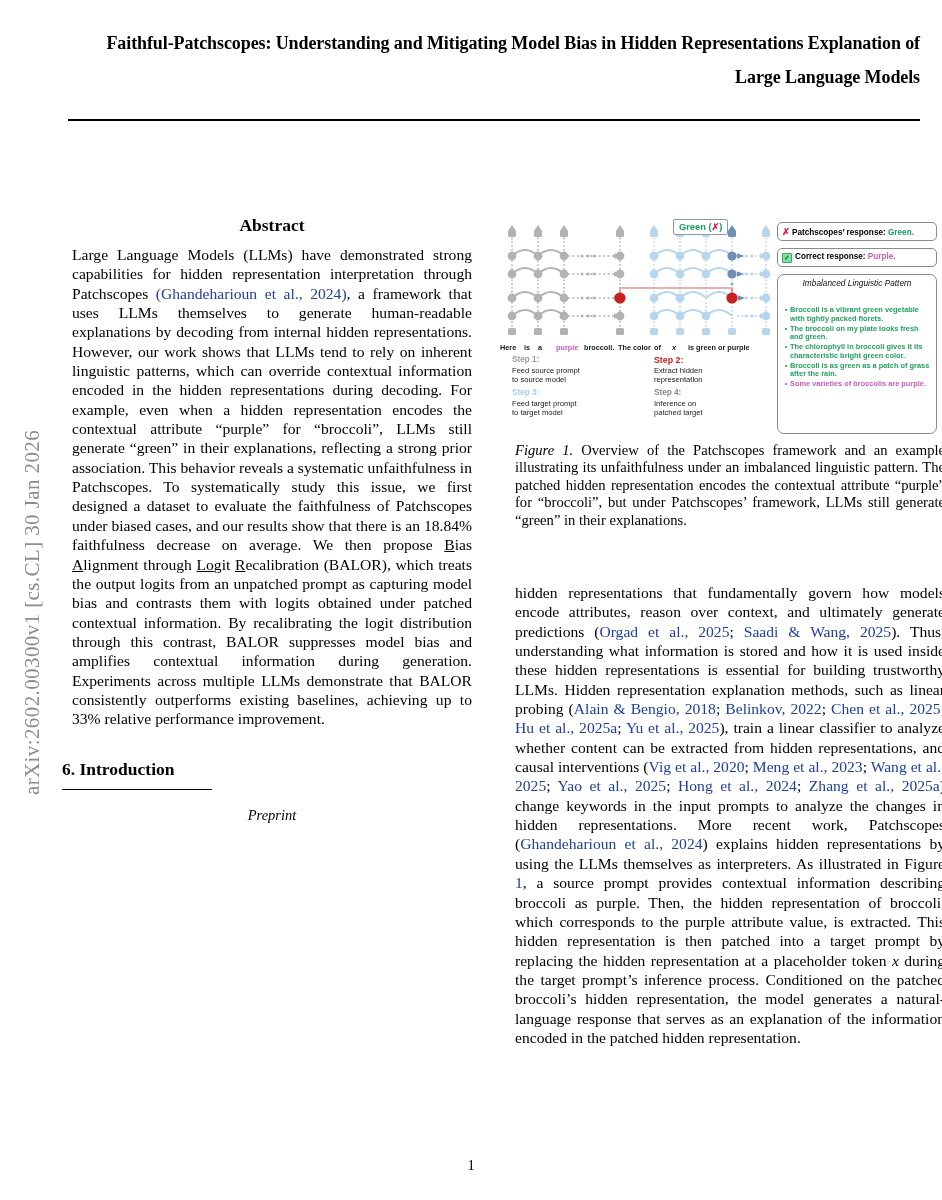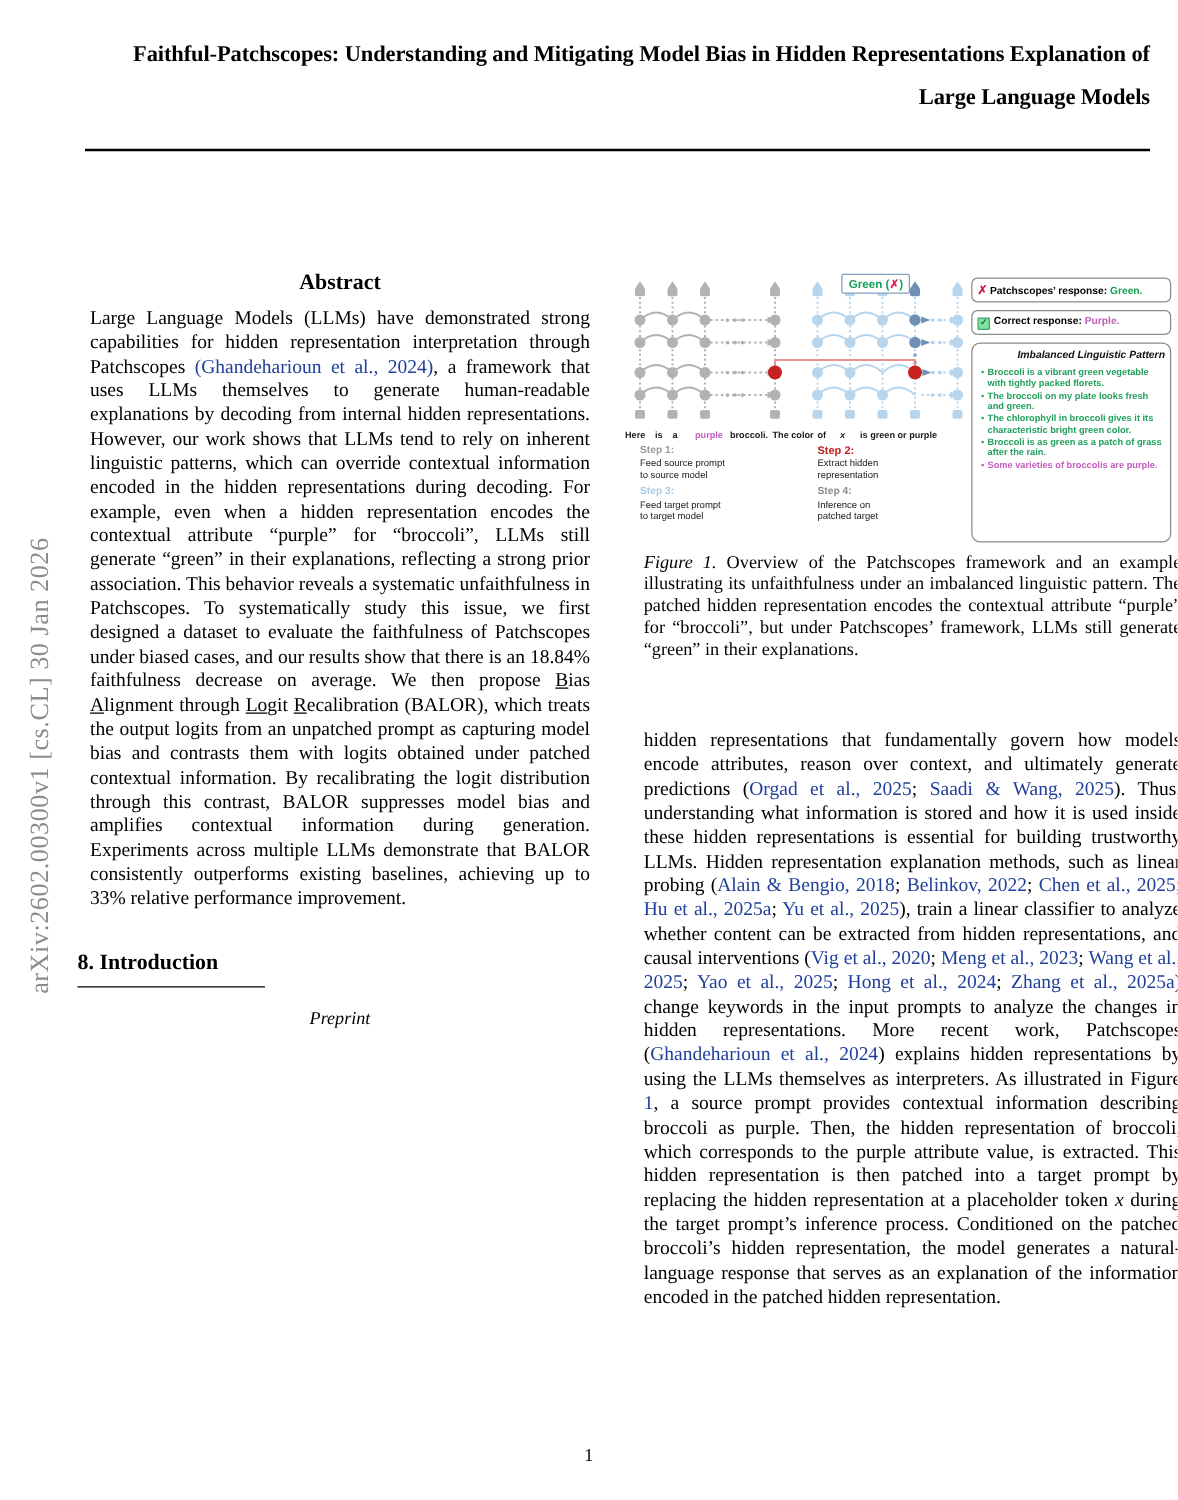--- a/index.html
+++ b/index.html
@@ -135,22 +135,22 @@
   }
 
   .pattern-box{
     position:absolute; left:777px; top:274px; width:160px; height:160px;
     border:1px solid #8a8a8a; border-radius:7px; background:#fff;
     box-sizing:border-box;
     font-family:"Liberation Sans", sans-serif;
     padding:3px 4px 2px 4px;
   }
   .pattern-title{
-    font-style:italic; font-weight:bold; font-size:8.3px;
-    text-align:right; color:#111; margin-bottom:6px;
+    font-style:italic; font-weight:normal; font-size:8.3px;
+    text-align:center; color:#111; margin-bottom:18px;
   }
   .pattern-item{
     display:flex; font-size:7.4px; line-height:8.5px;
     margin-bottom:1.5px; font-weight:bold;
   }
   .pattern-bullet{ width:8px; color:#2fa36a; flex:0 0 8px; text-align:center;}
   .pat-green{ color:#23a05e; }
   .pat-purple{ color:#c45cc0; }
 
   
@@ -195,21 +195,21 @@
   <div class="title">Faithful-Patchscopes: Understanding and Mitigating Model Bias in Hidden Representations Explanation of Large Language Models</div>
   <div class="rule rule-top"></div>
 
 
   <div class="col-left">
     <div class="abstract-head">Abstract</div>
     <div class="abs-body">
       <p class="body"><span>Large Language Models (LLMs) have demonstrated strong capabilities for hidden representation interpretation through Patchscopes </span><span class="cite">(Ghandeharioun et al., 2024)</span><span>, a framework that uses LLMs themselves to generate human-readable explanations by decoding from internal hidden representations. However, our work shows that LLMs tend to rely on inherent linguistic patterns, which can override contextual information encoded in the hidden representations during decoding. For example, even when a hidden representation encodes the contextual attribute “purple” for “broccoli”, LLMs still generate “green” in their explanations, reflecting a strong prior association. This behavior reveals a systematic unfaithfulness in Patchscopes. To systematically study this issue, we first designed a dataset to evaluate the faithfulness of Patchscopes under biased cases, and our results show that there is an 18.84% faithfulness decrease on average. We then propose </span><span class="uline">B</span><span>ias </span><span class="uline">A</span><span>lignment through </span><span class="uline">Lo</span><span>git </span><span class="uline">R</span><span>ecalibration</span><span> (BALOR), which treats the output logits from an unpatched prompt as capturing model bias and contrasts them with logits obtained under patched contextual information. By recalibrating the logit distribution through this contrast, BALOR suppresses model bias and amplifies contextual information during generation. Experiments across multiple LLMs demonstrate that BALOR consistently outperforms existing baselines, achieving up to 33% relative performance improvement.</span></p>
     </div>
 
-    <div class="sec-head">8. Introduction</div>
+    <div class="sec-head">6. Introduction</div>
 
     <div class="footnote-rule"></div>
     <div class="preprint">Preprint</div>
   </div>
 
   <div class="figure-wrap">
 
     <svg class="lattice" width="290" height="130" viewBox="0 0 290 130">
       <defs>
         <g id="srcnode">

